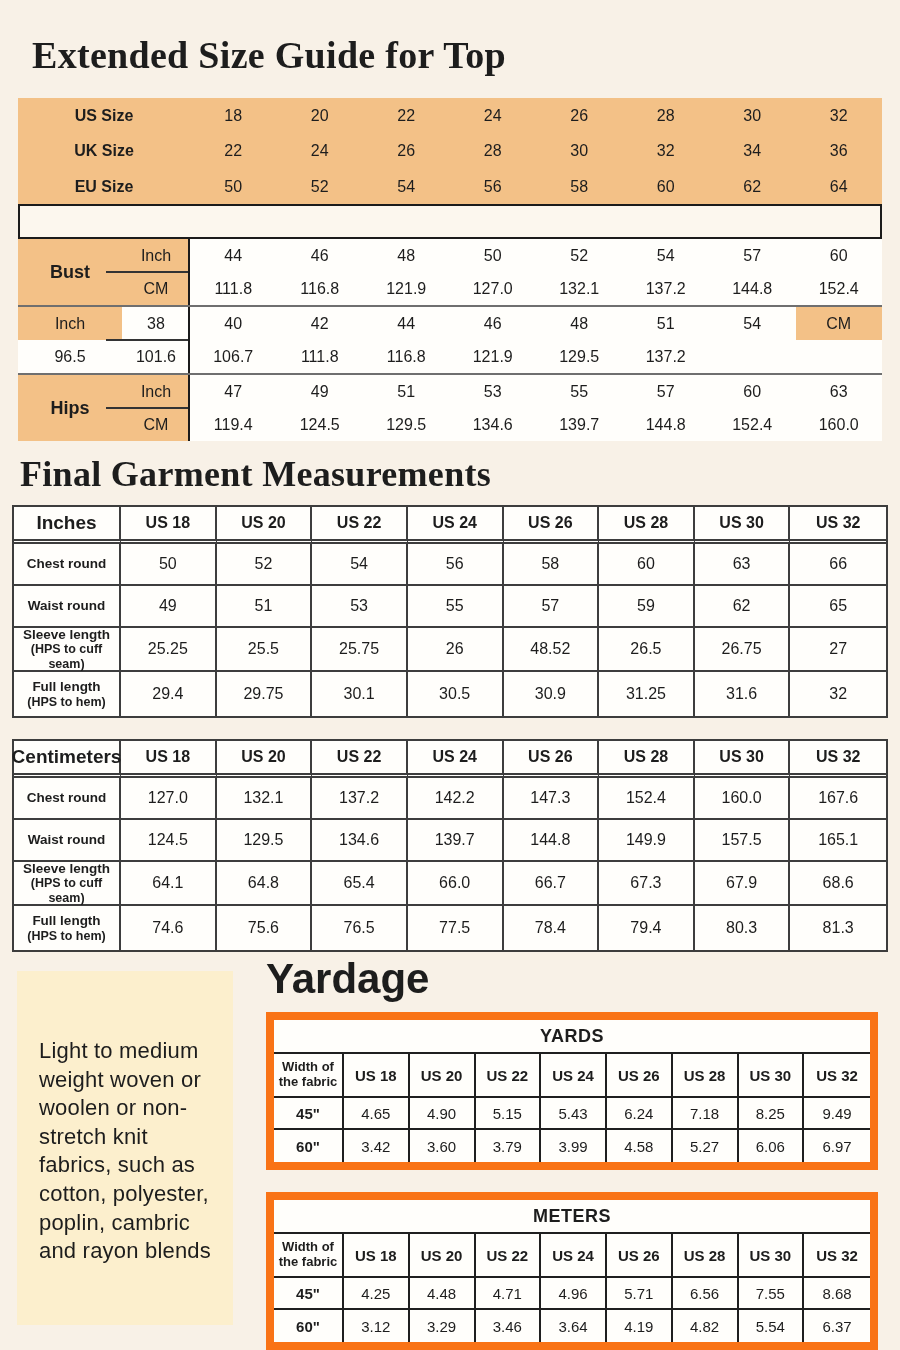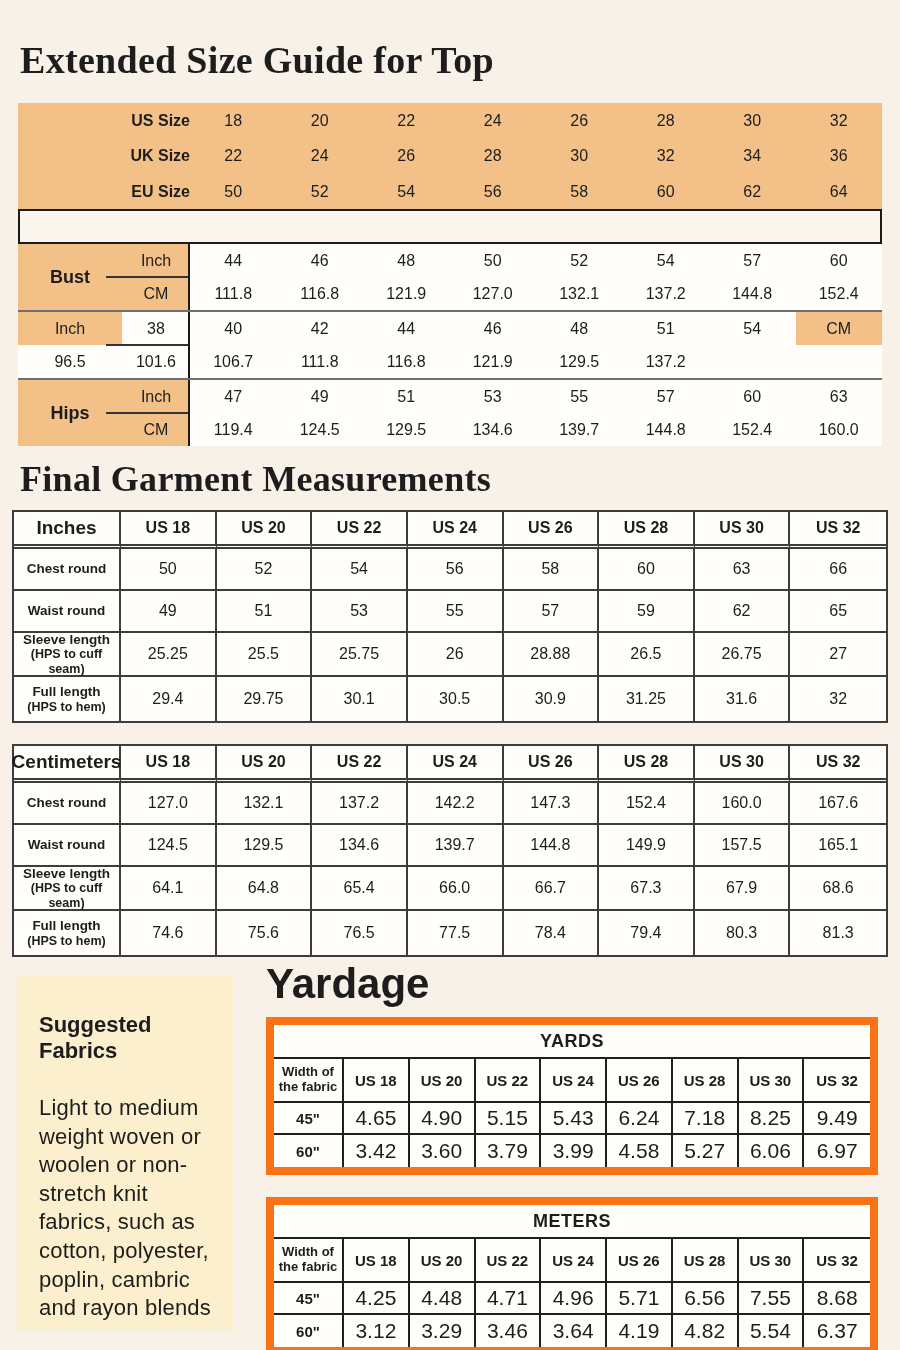--- a/index.html
+++ b/index.html
@@ -8,33 +8,33 @@
   }
   html,body{margin:0;padding:0;}
   body{background:var(--bg);}
   .page{
     width:900px;height:1350px;background:var(--bg);position:relative;overflow:hidden;
     font-family:"Liberation Sans",sans-serif;color:var(--ink);
   }
   
   .main-title{
     font-family:"Liberation Serif",serif;font-weight:700;font-size:38px;line-height:1.05;
-    margin:0;padding:41px 0 0 20px;letter-spacing:.3px;
+    margin:12px;padding:24px 0 0 20px;letter-spacing:.3px;
   }
   .fgm-title{
     font-family:"Liberation Serif",serif;font-weight:700;font-size:36px;line-height:1.1;
     margin:0;padding:14px 12px 0 20px;letter-spacing:.3px;
   }
   
   .size-chart{
     margin:22px 18px 0;background:var(--orange);
     display:grid;grid-template-columns:172px repeat(8,1fr);grid-auto-rows:35.5px;
     align-items:center;text-align:center;font-size:16px;
   }
-  .sc-label{font-weight:700;text-align:right;}
+  .sc-label{font-weight:700;}
   
   .strip{
     margin:0 18px;height:35px;box-sizing:border-box;
     border:2px solid #1b1b1b;background:#fcf7ee;
   }
   
   .body-section{
     margin:0 18px;display:grid;grid-template-columns:104px 68px repeat(8,1fr);
     grid-template-rows:33px 33px;position:relative;background:var(--white);
   }
@@ -90,21 +90,21 @@
   }
   .yt-cell{
     display:flex;align-items:center;justify-content:center;text-align:center;
     border-right:2px solid #1f1f1f;border-bottom:2px solid #1f1f1f;
   }
   .yt-cell.lastcol{border-right:none;}
   .yt-cell.lastrow{border-bottom:none;}
   .yt-hdr{font-weight:700;font-size:15px;}
   .yt-width{font-weight:700;font-size:13px;line-height:1.15;padding:0 4px;}
   .yt-rowlabel{font-weight:700;font-size:15px;}
-  .yt-val{font-size:21px;}
+  .yt-val{font-size:15px;}
 </style>
 </head>
 <body>
 
 <div class="page">
 
   <h1 class="main-title">Extended Size Guide for Top</h1>
 
   <div class="size-chart">
       <div class="sc-label">US Size</div>
@@ -238,21 +238,21 @@
       <div class="gt-cell gt-val">62</div>
       <div class="gt-cell gt-val lastcol">65</div>
       <div class="gt-cell">
         <span class="gt-rowlabel">Sleeve length</span>
         <span class="gt-sub">(HPS to cuff seam)</span>
       </div>
       <div class="gt-cell gt-val">25.25</div>
       <div class="gt-cell gt-val">25.5</div>
       <div class="gt-cell gt-val">25.75</div>
       <div class="gt-cell gt-val">26</div>
-      <div class="gt-cell gt-val">28.88</div>
+      <div class="gt-cell gt-val">48.52</div>
       <div class="gt-cell gt-val">26.5</div>
       <div class="gt-cell gt-val">26.75</div>
       <div class="gt-cell gt-val lastcol">27</div>
       <div class="gt-cell lastrow">
         <span class="gt-rowlabel">Full length</span>
         <span class="gt-sub">(HPS to hem)</span>
       </div>
       <div class="gt-cell gt-val lastrow">29.4</div>
       <div class="gt-cell gt-val lastrow">29.75</div>
       <div class="gt-cell gt-val lastrow">30.1</div>
@@ -315,21 +315,20 @@
       <div class="gt-cell gt-val lastrow">76.5</div>
       <div class="gt-cell gt-val lastrow">77.5</div>
       <div class="gt-cell gt-val lastrow">78.4</div>
       <div class="gt-cell gt-val lastrow">79.4</div>
       <div class="gt-cell gt-val lastrow">80.3</div>
       <div class="gt-cell gt-val lastcol lastrow">81.3</div>
     </div>
 
   <div class="bottom">
     <div class="fabrics-box">
-      <div class="fab-h">Suggested Fabrics</div>
       <div class="fab-t">Light to medium weight woven or woolen or non-stretch knit fabrics, such as cotton, polyester, poplin, cambric and rayon blends</div>
     </div>
     <div class="yardage-col">
       <h2 class="yardage-title">Yardage</h2>
       <div class="yard-table">
           <div class="yt-title">YARDS</div>
           <div class="yt-cell yt-width">Width of the fabric</div>
           <div class="yt-cell yt-hdr">US 18</div>
           <div class="yt-cell yt-hdr">US 20</div>
           <div class="yt-cell yt-hdr">US 22</div>

